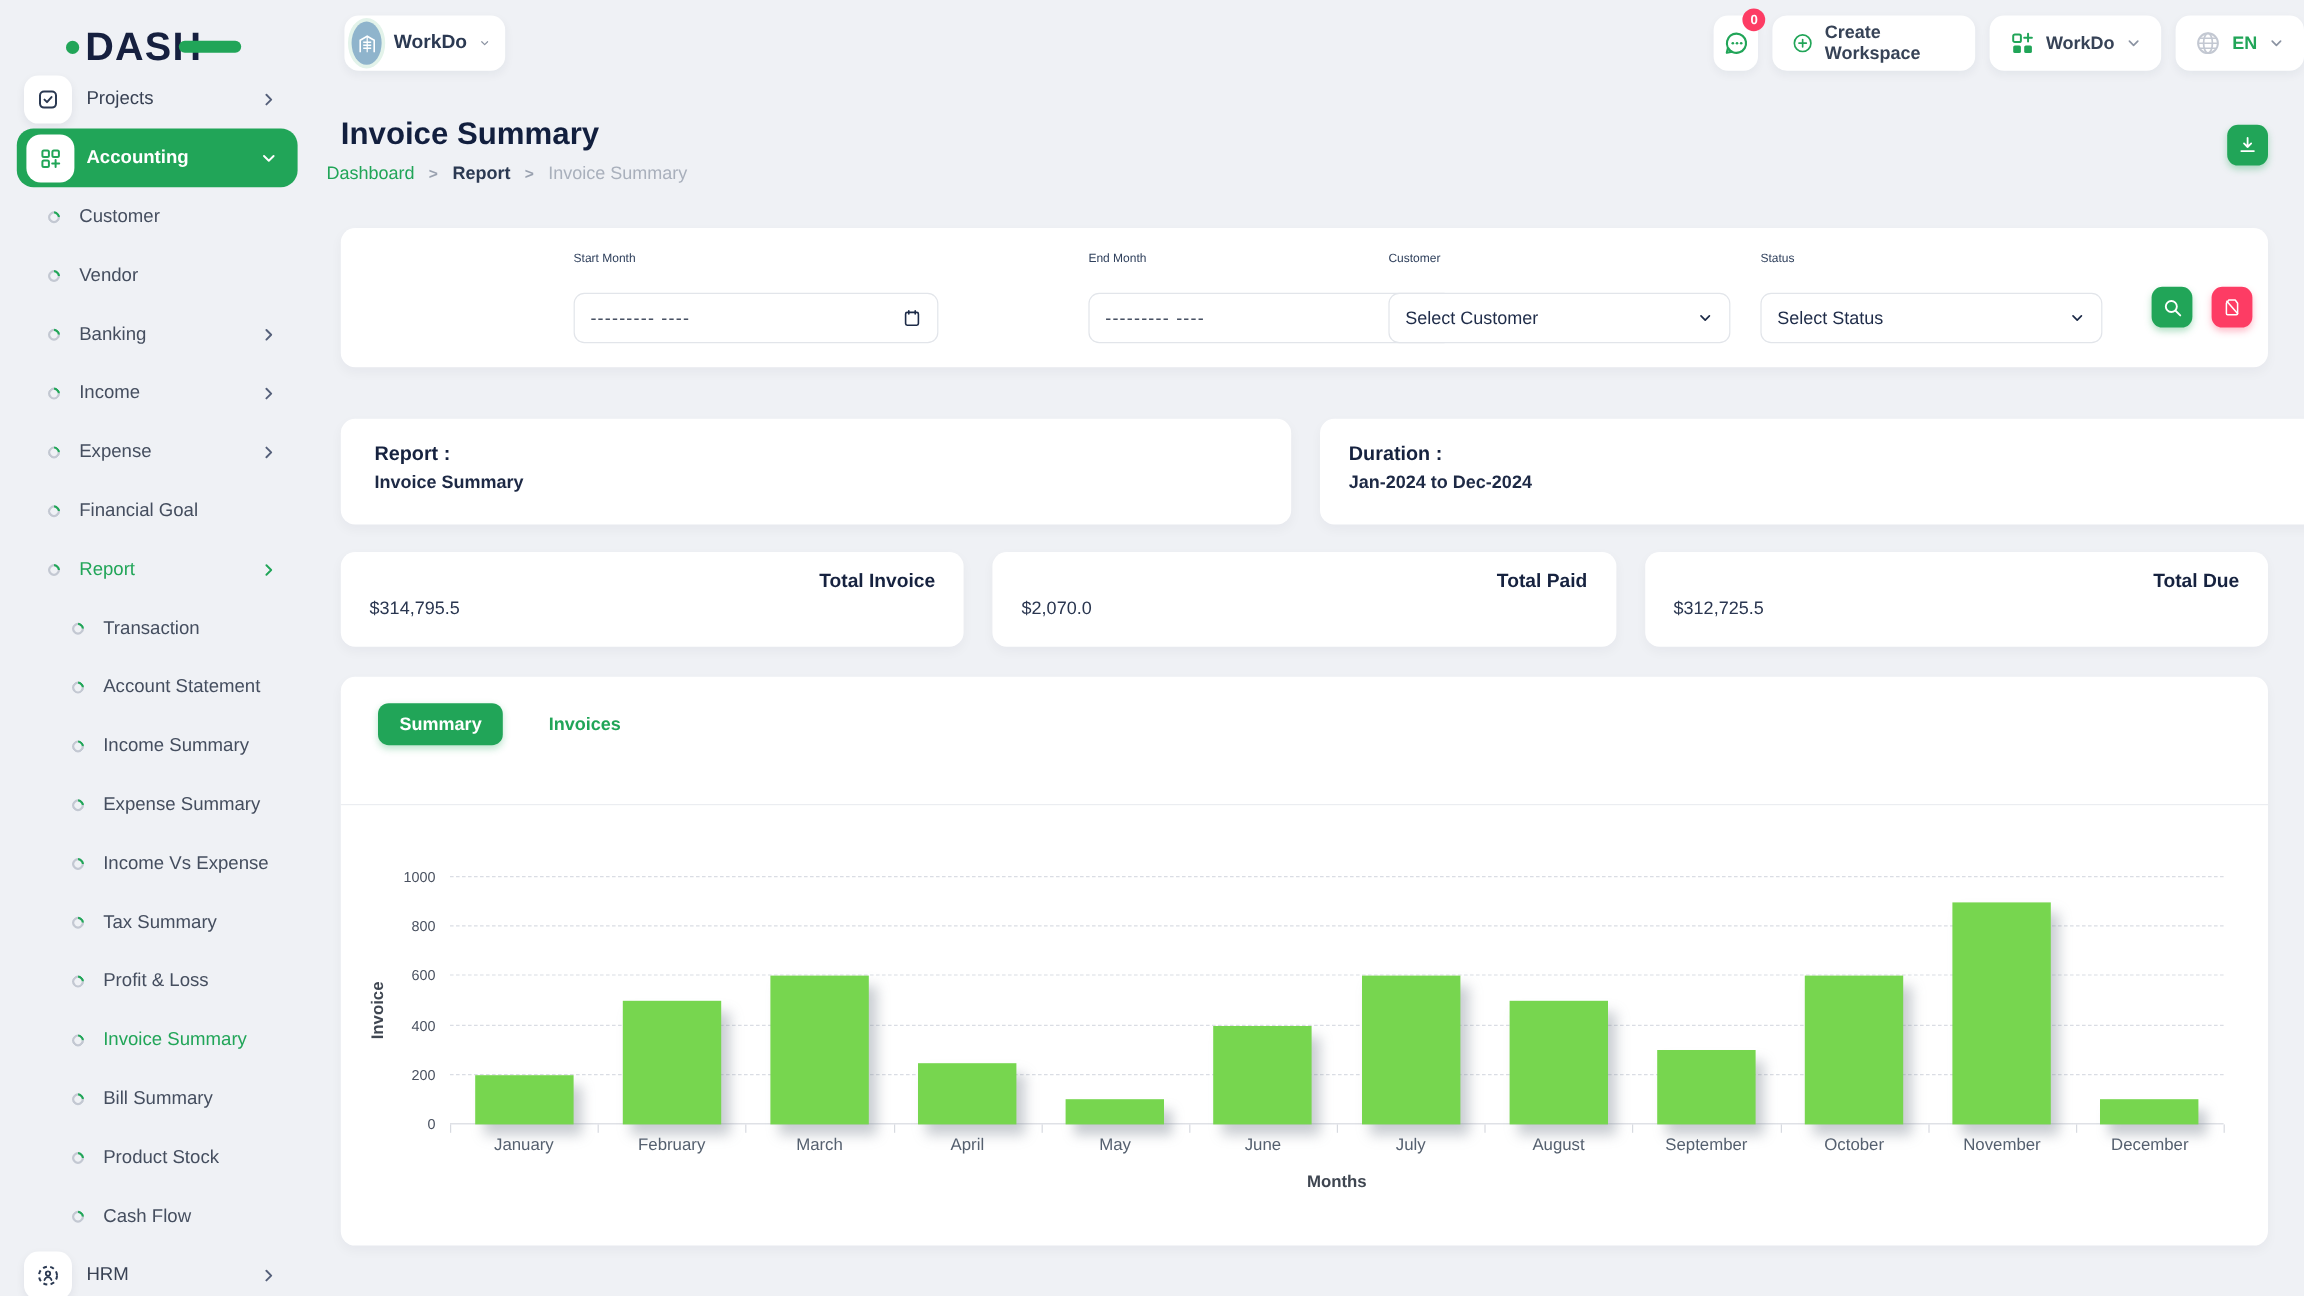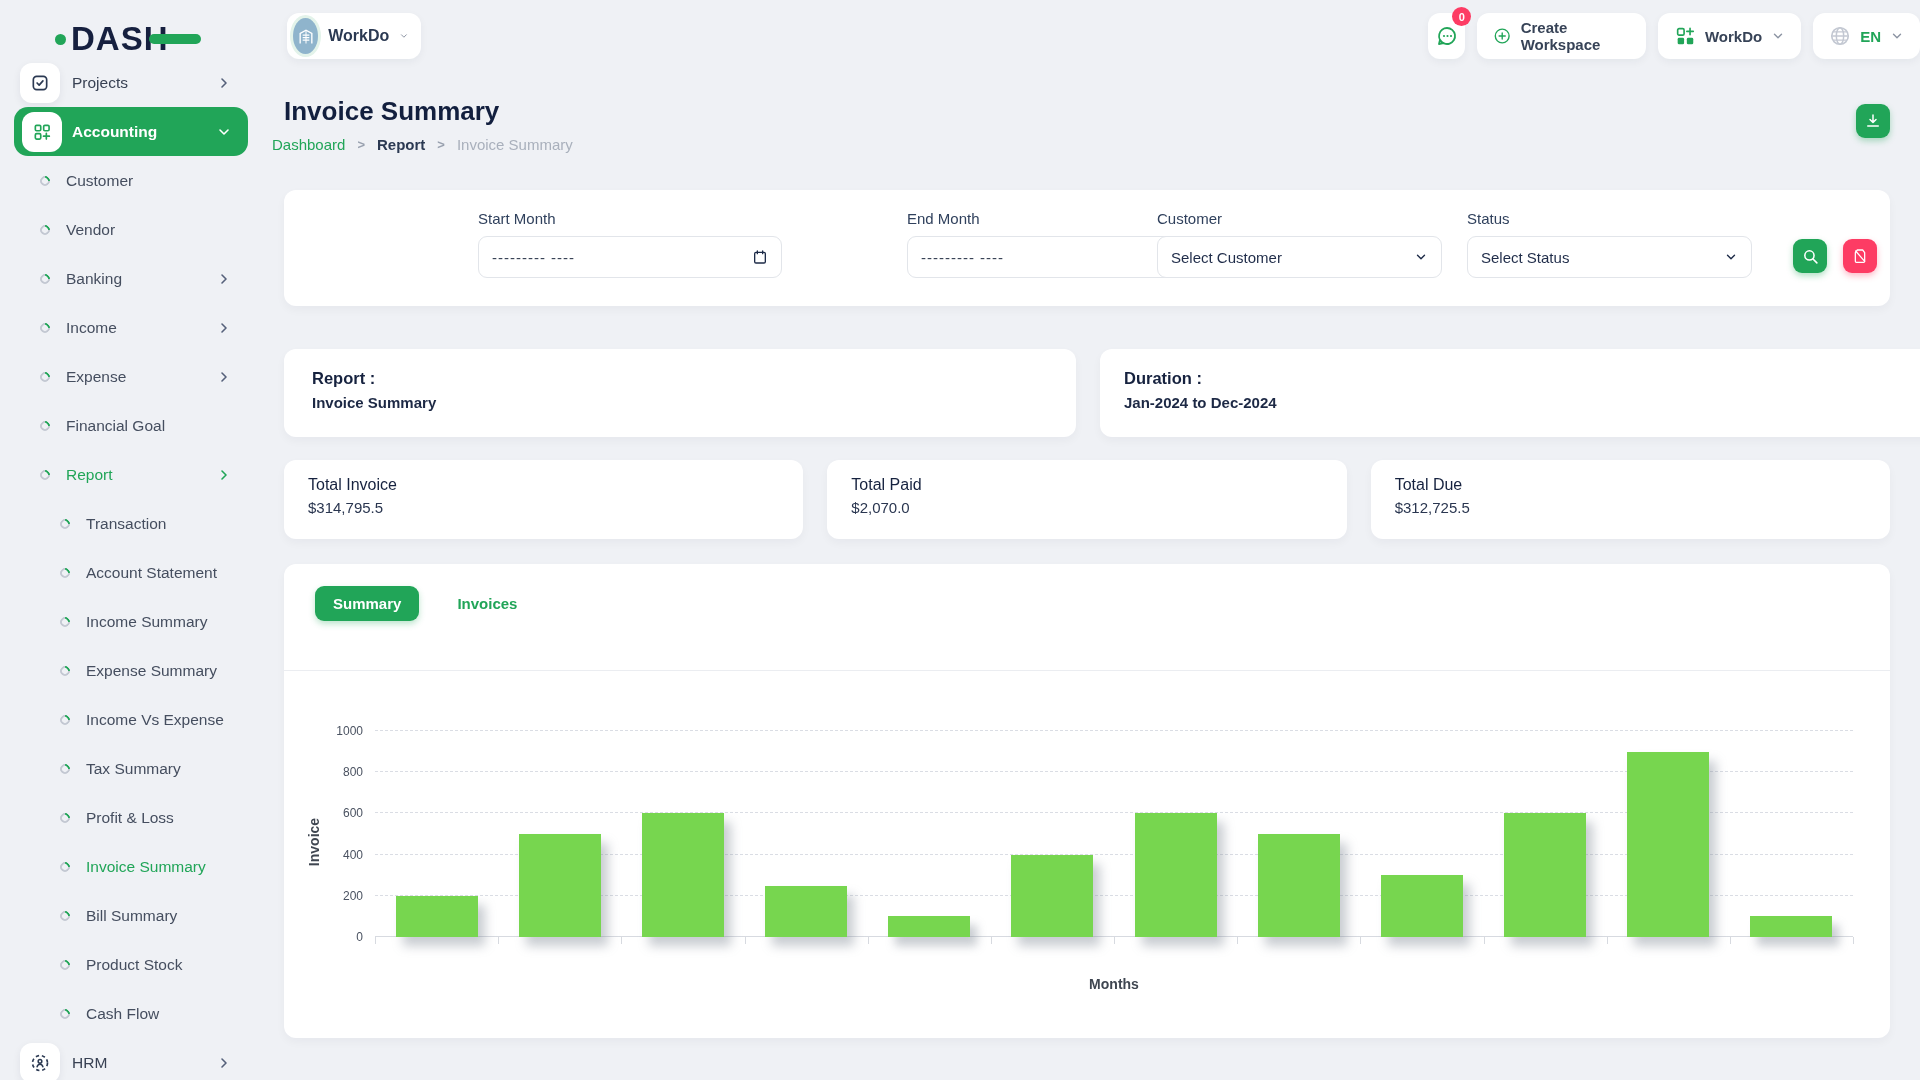--- a/index.html
+++ b/index.html
@@ -61,41 +61,41 @@
   .crumb-link { color:#21a558; cursor:pointer; }
   .crumb-mid { color:#2b3952; font-weight:600; cursor:pointer; }
   .crumb-cur { color:#a9b0bc; }
   .dl-btn { position:absolute; left:1856px; top:104px; width:34px; height:34px; background:#21a558;
     border-radius:9px; display:flex; align-items:center; justify-content:center; cursor:pointer;
     box-shadow:0 3px 6px rgba(33,165,88,.35); }
 
   .card { position:absolute; background:#fff; border-radius:12px; box-shadow:0 4px 10px rgba(20,30,60,.04); }
   .filter-card { left:284px; top:190px; width:1606px; height:116px; }
   .f-col { position:absolute; top:20px; }
-  .f-col .f-label { font-size:15px; color:#30415d; margin-bottom:9px; display:block; }
+  .f-col .f-label { font-size:10px; color:#30415d; margin-bottom:23px; display:block; }
   .f-input { height:42px; border:1px solid #e2e5ea; border-radius:9px; background:#fff;
     display:flex; align-items:center; justify-content:space-between; padding:0 13px;
     font-size:15px; color:#1f2c49; cursor:pointer; }
   .f-input .dashes { color:#3a4457; letter-spacing:1px; }
   .col-start { left:194px; width:304px; } .col-end { left:623px; width:305px; }
   .col-cust { left:873px; width:285px; } .col-stat { left:1183px; width:285px; }
   .f-btn { position:absolute; top:49px; width:34px; height:34px; border-radius:9px;
     display:flex; align-items:center; justify-content:center; cursor:pointer; }
   .f-btn.search { left:1509px; background:#21a558; box-shadow:0 3px 6px rgba(33,165,88,.35); }
   .f-btn.reset  { left:1559px; background:#fd3c64; box-shadow:0 3px 6px rgba(253,60,100,.35); }
 
   .report-card { left:284px; top:349px; width:792px; height:88px; padding:20px 28px; }
   .duration-card { left:1100px; top:349px; width:914px; height:88px; padding:20px 24px; }
   .info-label { font-size:16.5px; font-weight:700; color:#16223f; margin-bottom:6px; }
   .info-value { font-size:15px; font-weight:600; color:#1d2945; }
 
   .stats { position:absolute; left:284px; top:460px; width:1606px; display:flex; gap:24px; }
   .stat-card { flex:1; height:79px; background:#fff; border-radius:12px; padding:16px 24px;
     box-shadow:0 4px 10px rgba(20,30,60,.04); }
-  .stat-label { font-size:16px; font-weight:400; color:#16223f; margin-bottom:5px; }
+  .stat-label { font-size:16px; font-weight:700; color:#16223f; margin-bottom:5px;text-align:right; }
   .stat-value { font-size:15px; font-weight:500; color:#2a3650; }
 
   .chart-card { left:284px; top:564px; width:1606px; height:474px; }
   .tabs { position:absolute; left:31px; top:22px; display:flex; align-items:center; gap:20px; }
   .tab { font-size:15px; font-weight:600; color:#21a558; padding:9px 18px; border-radius:9px; cursor:pointer; }
   .tab.active { background:#21a558; color:#fff; box-shadow:0 3px 6px rgba(33,165,88,.3); }
   .divider { position:absolute; left:0; top:106px; width:100%; height:1px; background:#ebedf1; }
 
   .y-axis-title { position:absolute; left:6px; top:270px; transform:rotate(-90deg);
     font-size:14px; font-weight:700; color:#3f4651; }
@@ -480,14 +480,28 @@
           <div class="bar" title="October: 600" style="height: 60%; background: rgb(119, 214, 79);"></div>
         </div>
         <div class="bar-col">
           <div class="bar" title="November: 900" style="height: 90%; background: rgb(119, 214, 79);"></div>
         </div>
         <div class="bar-col">
           <div class="bar" title="December: 100" style="height: 10%; background: rgb(119, 214, 79);"></div>
         </div>
       </div>
     </div>
+  <div class="x-labels" id="x-labels">
+      <span class="x-label">January</span>
+      <span class="x-label">February</span>
+      <span class="x-label">March</span>
+      <span class="x-label">April</span>
+      <span class="x-label">May</span>
+      <span class="x-label">June</span>
+      <span class="x-label">July</span>
+      <span class="x-label">August</span>
+      <span class="x-label">September</span>
+      <span class="x-label">October</span>
+      <span class="x-label">November</span>
+      <span class="x-label">December</span>
+    </div>
   <div class="x-axis-title">Months</div>
 </section>
 
 </body></html>

